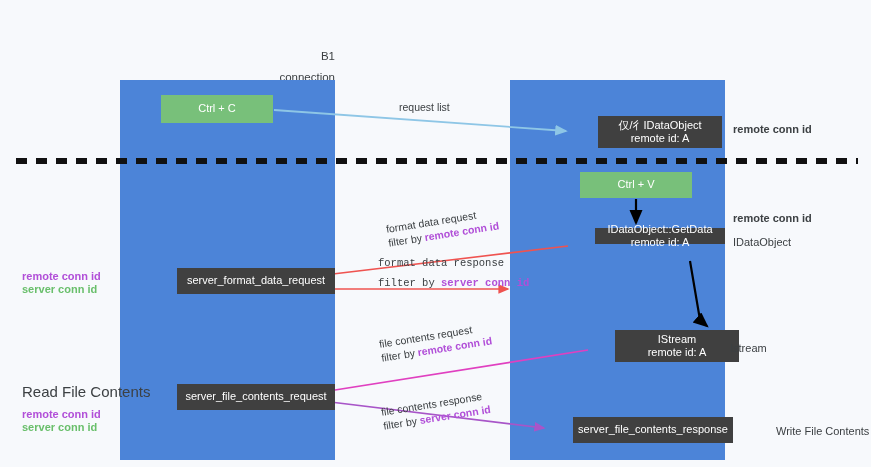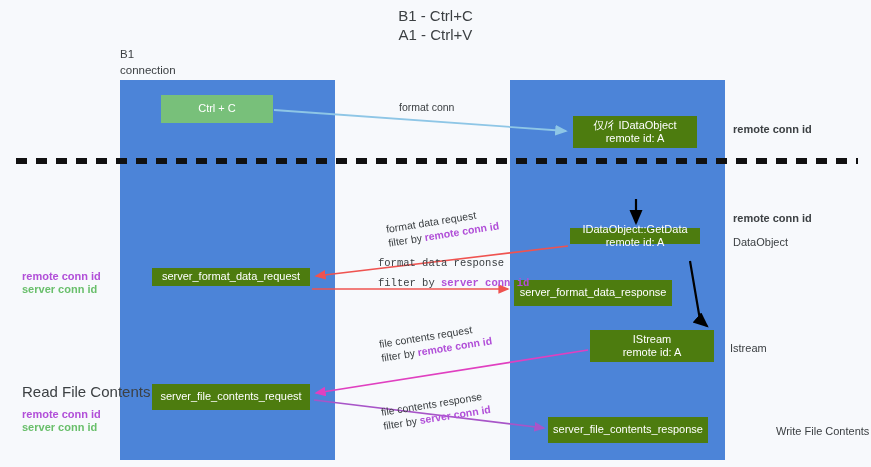--- a/index.html
+++ b/index.html
@@ -18,40 +18,40 @@
   .lane-b1{left:120px;top:80px;width:215px;height:380px;}
   .lane-a1{left:510px;top:80px;width:215px;height:380px;}
 
   .title{
     position:absolute;left:0;right:0;top:6px;
     text-align:center;font-size:15px;line-height:19px;color:#3c4043;
     white-space:pre-line;
   }
 
   .lane-head{
-    position:absolute;text-align:left;font-size:11.5px;line-height:16px;
+    position:absolute;text-align:right;font-size:11.5px;line-height:21px;
     color:#3c4043;white-space:pre-line;
   }
   .head-b1{left:120px;top:46px;width:215px;}
   .head-a1{left:510px;top:46px;width:215px;}
 
   .node{
     position:absolute;box-sizing:border-box;
     display:flex;flex-direction:column;align-items:center;justify-content:center;
     color:#ffffff;font-size:11px;line-height:13.5px;text-align:center;
     white-space:pre-line;padding:2px 16px;
   }
   .green{background:#78c07a;}
-  .orange{background:#4d7c0f;}
+  .orange{background:#404040;margin-left:25px;}
 
   .n-ctrlc{left:161px;top:95px;width:112px;height:28px;}
   .n-idataobject{left:573px;top:116px;width:124px;height:32px;}
   .n-ctrlv{left:580px;top:172px;width:112px;height:26px;}
   .n-getdata{left:570px;top:228px;width:130px;height:16px;}
-  .n-sfdreq{left:152px;top:268px;width:158px;height:18px;}
+  .n-sfdreq{left:152px;top:268px;width:158px;height:26px;}
   .n-sfdresp{left:514px;top:280px;width:158px;height:26px;}
   .n-istream{left:590px;top:330px;width:124px;height:32px;}
   .n-sfcreq{left:152px;top:384px;width:158px;height:26px;}
   .n-sfcresp{left:548px;top:417px;width:160px;height:26px;}
 
   .edge-label{
     position:absolute;font-size:10.5px;line-height:14px;color:#3c4043;
     white-space:nowrap;
   }
   .edge-label .hl-remote{color:#b14fd8;font-weight:bold;}
@@ -64,22 +64,20 @@
   .conn-remote{color:#b14fd8;font-weight:bold;font-size:11px;line-height:14px;}
   .conn-server{color:#69bf6b;font-weight:bold;font-size:11px;line-height:14px;}
 
   .right-note{position:absolute;font-size:11px;color:#3c4043;white-space:nowrap;}
 </style>
 </head>
 <body>
 
 <div id="stage">
 
-  <div class="title">B1 - Ctrl+C
-A1 - Ctrl+V</div>
 
   <div class="lane-head head-b1">B1
 connection</div>
 
   <div class="lane lane-b1"></div>
   <div class="lane lane-a1"></div>
 
   <svg id="wires">
     <defs>
       <marker id="ar-blue" markerWidth="7" markerHeight="7" refX="6" refY="3" orient="auto">
@@ -112,30 +110,30 @@
     <path d="M690,261 L700,320 L707,326" fill="none" stroke="#000000" stroke-width="2.2" marker-end="url(#ar-black)"></path>
 
     <line x1="588" y1="350" x2="316" y2="393" stroke="#e040c0" stroke-width="1.6" marker-end="url(#ar-magenta)"></line>
 
     <line x1="314" y1="400" x2="544" y2="428" stroke="#a855c8" stroke-width="1.6" marker-end="url(#ar-purple)"></line>
   </svg>
 
   <div class="node green n-ctrlc">Ctrl + C</div>
   <div class="node orange n-idataobject">仅/彳IDataObject
 remote id: A</div>
+  <div class="node green n-ctrlv">Ctrl + V</div>
   <div class="node orange n-getdata">IDataObject::GetData
 remote id: A</div>
   <div class="node orange n-sfdreq">server_format_data_request</div>
-  <div class="node orange n-sfdresp">server_format_data_response</div>
   <div class="node orange n-istream">IStream
 remote id: A</div>
   <div class="node orange n-sfcresp">server_file_contents_response</div>
   <div class="node orange n-sfcreq">server_file_contents_request</div>
 
-  <div class="edge-label" style="left:399px;top:100px;">format conn</div>
+  <div class="edge-label" style="left:399px;top:100px;">request list</div>
 
   <div class="edge-label rot-up" style="left:385px;top:222px;">
     <div>format data request</div>
     <div><span>filter by </span><span class="hl-remote">remote conn id</span></div>
   </div>
 
   <div class="edge-label" style="left:378px;top:256px;font-family:Liberation Mono, monospace;">
     <div>format data response</div>
     <div style="margin-top:6px;"><span>filter by </span><span class="hl-server">server conn id</span></div>
   </div>
@@ -145,21 +143,21 @@
     <div><span>filter by </span><span class="hl-remote">remote conn id</span></div>
   </div>
 
   <div class="edge-label rot-up" style="left:380px;top:405px;">
     <div>file contents response</div>
     <div><span>filter by </span><span class="hl-server">server conn id</span></div>
   </div>
 
   <div class="right-note conn-remote" style="left:733px;top:122px;">remote conn id</div>
   <div class="right-note conn-remote" style="left:733px;top:211px;">remote conn id</div>
-  <div class="right-note" style="left:733px;top:236px;">DataObject</div>
+  <div class="right-note" style="left:733px;top:236px;">IDataObject</div>
   <div class="right-note" style="left:730px;top:342px;">Istream</div>
   <div class="right-note" style="left:776px;top:425px;">Write File Contents</div>
 
   <div class="side-label conn-remote" style="left:22px;top:269px;">remote conn id</div>
   <div class="side-label conn-server" style="left:22px;top:282px;">server conn id</div>
 
   <div class="side-label" style="left:22px;top:385px;">Read File Contents</div>
   <div class="side-label conn-remote" style="left:22px;top:407px;">remote conn id</div>
   <div class="side-label conn-server" style="left:22px;top:420px;">server conn id</div>
 

